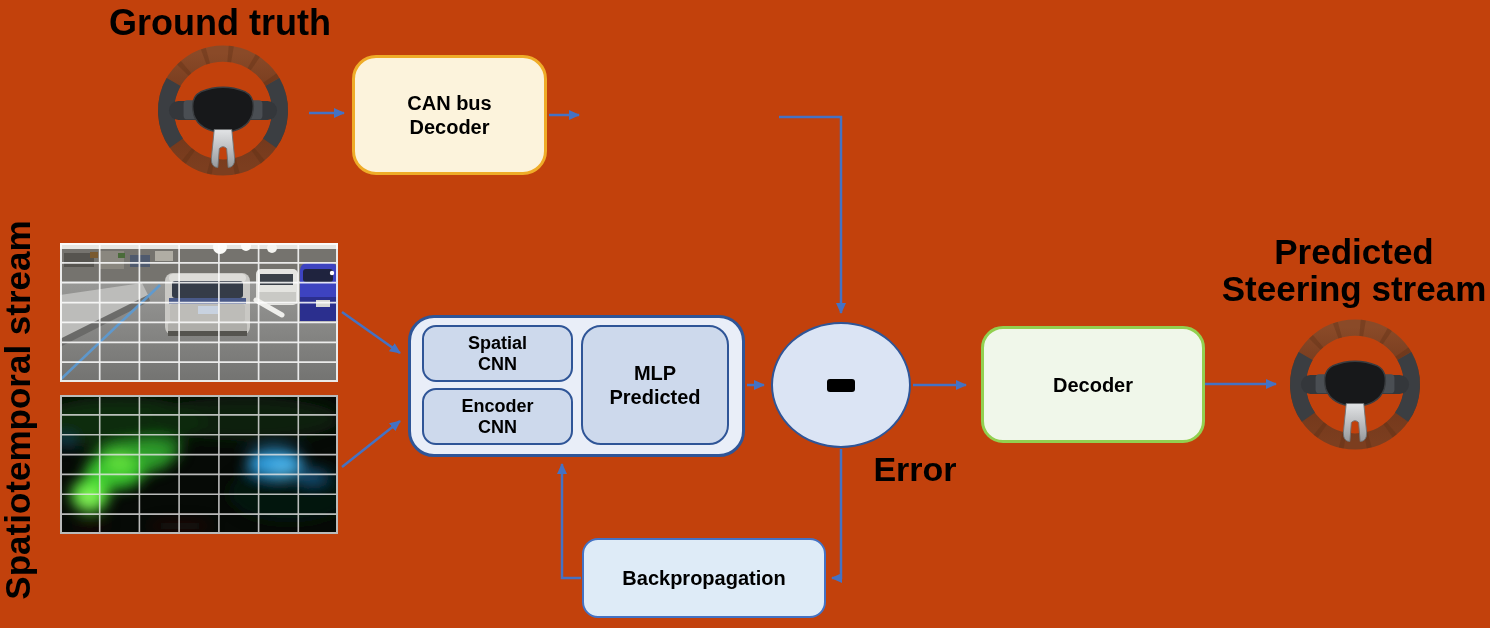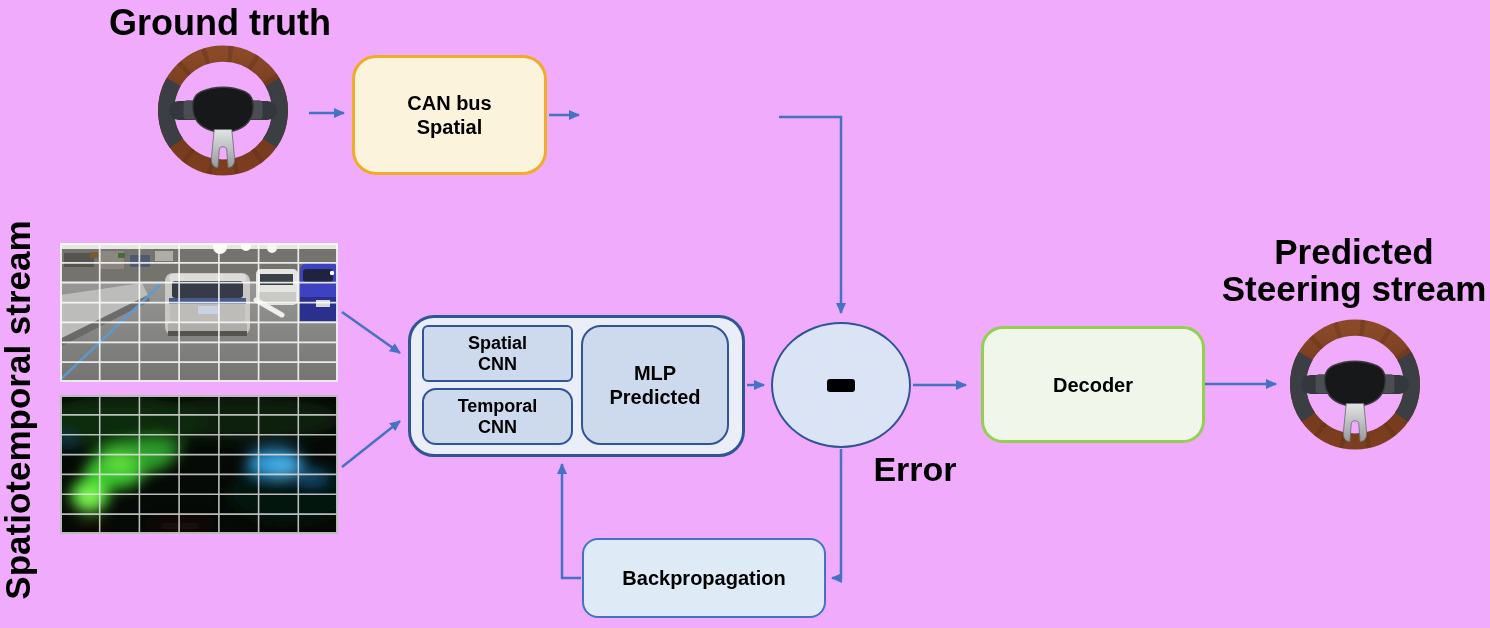--- a/index.html
+++ b/index.html
@@ -10,40 +10,40 @@
     --circle-fill:#DBE4F4;
     --backprop-fill:#DEEBF7;
     --cream:#FCF3DC;
     --gold:#EFAC28;
     --green-fill:#F0F7EA;
     --green-border:#92D050;
     --ink:#000000;
   }
   html,body{margin:0;padding:0;background:#ffffff;}
   .canvas{
-    position:relative;width:1490px;height:628px;background:#f0abfc;overflow:hidden;
+    position:relative;width:1490px;height:628px;background:#c2410c;overflow:hidden;
     font-family:"Liberation Sans", sans-serif;color:var(--ink);
   }
   .lbl{position:absolute;font-weight:bold;white-space:pre-line;text-align:center;line-height:1.05;}
   .lbl-ground{left:90px;top:4px;width:260px;font-size:36px;}
   .lbl-predicted{left:1218px;top:233px;width:272px;font-size:35px;line-height:1.07;}
   .lbl-stream{left:-176px;top:386px;width:400px;height:48px;font-size:35px;transform:rotate(-90deg);}
   .lbl-error{left:850px;top:452px;width:130px;font-size:34px;text-align:center;}
   .box{
     position:absolute;display:flex;align-items:center;justify-content:center;
     font-weight:bold;text-align:center;white-space:pre-line;line-height:1.2;box-sizing:border-box;
   }
   .box-canbus{left:352px;top:55px;width:195px;height:120px;background:var(--cream);
     border:3px solid var(--gold);border-radius:24px;font-size:20px;}
   .box-subsampling{left:583px;top:58px;width:194px;height:117px;background:var(--cream);
     border:3px solid var(--gold);border-radius:24px;font-size:20px;}
   .box-cnncontainer{left:408px;top:315px;width:337px;height:142px;background:var(--lightblue-fill);
     border:3px solid var(--darkblue);border-radius:26px;}
   .box-spatial{left:422px;top:325px;width:151px;height:57px;background:var(--innerblue-fill);
-    border:2.5px solid var(--darkblue);border-radius:6px;font-size:18px;line-height:1.15;}
+    border:2.5px solid var(--darkblue);border-radius:14px;font-size:18px;line-height:1.15;}
   .box-temporal{left:422px;top:388px;width:151px;height:57px;background:var(--innerblue-fill);
     border:2.5px solid var(--darkblue);border-radius:14px;font-size:18px;line-height:1.15;}
   .box-mlp{left:581px;top:325px;width:148px;height:120px;background:var(--innerblue-fill);
     border:2.5px solid var(--darkblue);border-radius:20px;font-size:20px;}
   .box-decoder{left:973px;top:326px;width:224px;height:117px;background:var(--green-fill);
     border:3px solid var(--green-border);border-radius:22px;font-size:20px;margin-left:8px;}
   .box-backprop{left:582px;top:538px;width:244px;height:80px;background:var(--backprop-fill);
     border:2.5px solid var(--blue);border-radius:16px;font-size:20px;}
   .circle-error{left:771px;top:322px;width:140px;height:126px;background:var(--circle-fill);
     border:2.5px solid var(--darkblue);border-radius:50%;}
@@ -191,26 +191,26 @@
       <path d="M342,467 L400,421" marker-end="url(#arr)"></path>
       <path d="M747,385 L764,385" marker-end="url(#arr)"></path>
       <path d="M913,385 L966,385" marker-end="url(#arr)"></path>
       <path d="M1199,384 L1276,384" marker-end="url(#arr)"></path>
       <path d="M841,449 L841,578 L832,578" marker-end="url(#arr)"></path>
       <path d="M581,578 L562,578 L562,464" marker-end="url(#arr)"></path>
     </g>
   </svg>
 
   <div class="box box-canbus">CAN bus
-Spatial</div>
+Decoder</div>
 
   <div class="box box-cnncontainer"></div>
   <div class="box box-spatial">Spatial
 CNN</div>
-  <div class="box box-temporal">Temporal
+  <div class="box box-temporal">Encoder
 CNN</div>
   <div class="box box-mlp">MLP
 Predicted</div>
 
   <div class="box circle-error">
     <div class="minus"></div>
   </div>
 
   <div class="box box-decoder">Decoder</div>
   <div class="box box-backprop">Backpropagation</div>

